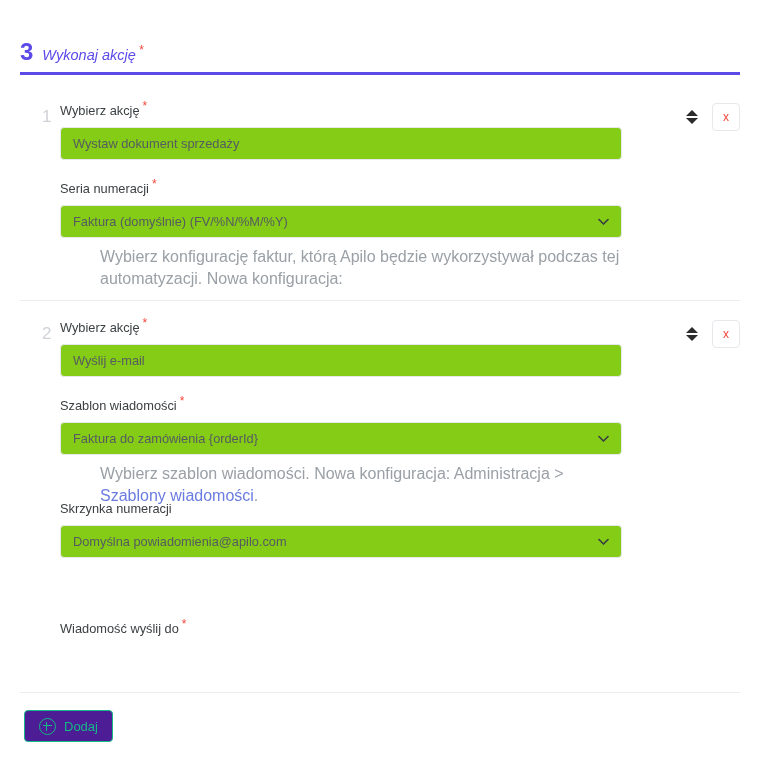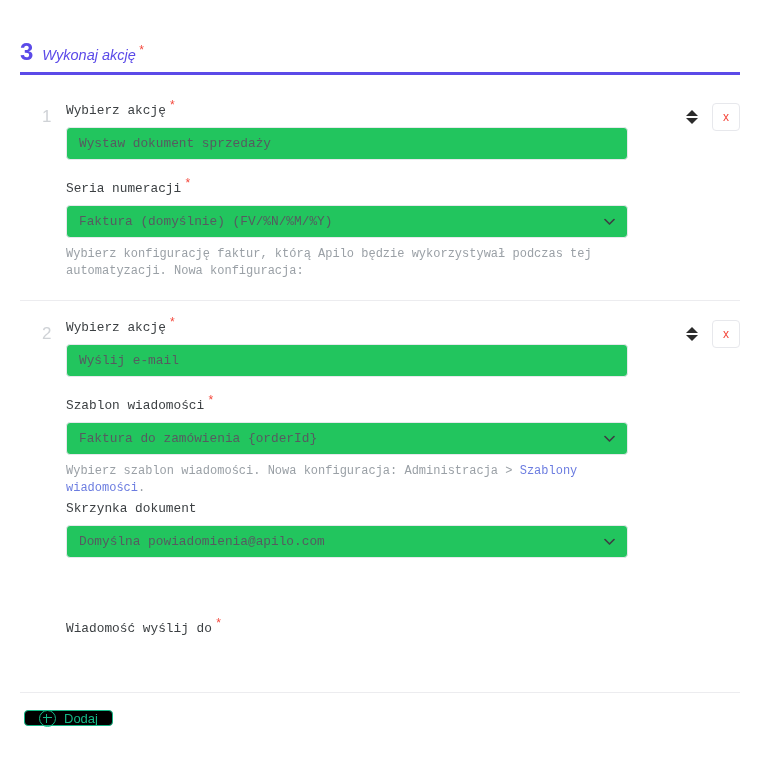--- a/index.html
+++ b/index.html
@@ -121,62 +121,62 @@
     line-height: 26px;
     text-align: center;
     cursor: pointer;
     font-family: "Liberation Sans", sans-serif;
     padding: 0;
   }
 
   
   .field {
     position: absolute;
-    left: 66px;
+    left: 60px;
     width: 562px;
-    font-family: Liberation Mono, monospace;
   }
   .field-label {
     font-size: 12.8px;
     color: #3c4043;
     line-height: 1;
     margin-bottom: 9px;
     white-space: nowrap;
   }
   .control {
     position: relative;
     box-sizing: border-box;
     width: 562px;
     height: 33px;
     border: 1px solid #e7e8ec;
     border-radius: 4px;
-    background: #22c55e;
+    background: #84cc16;
     display: flex;
     align-items: center;
     padding: 0 12px;
     font-size: 12.8px;
     color: #565b60;
   }
   .control.select { padding-right: 23px; }
   .chevron {
     position: absolute;
     right: 12px;
     top: 50%;
     transform: translateY(-50%);
     width: 11px;
     height: 7px;
     display: block;
   }
   .chevron svg { display: block; }
 
   .helper {
     margin-top: 8px;
-    font-size: 12px;
+    font-size: 16px;
     line-height: 1.38;
     color: #9aa0a6;
+    margin-left: 40px;
   }
   .helper a, .helper .link {
     color: #6b7ce0;
     text-decoration: none;
     text-align: center;
   }
 
   
   .divider {
     position: absolute;
@@ -186,29 +186,29 @@
     background: #ececef;
   }
   #divider-1 { top: 300px; }
   #divider-2 { top: 692px; }
 
   
   .add-btn {
     position: absolute;
     left: 24px;
     top: 710px;
-    height: 16px;
+    height: 32px;
     box-sizing: border-box;
     display: inline-flex;
     align-items: center;
     gap: 8px;
     padding: 0 14px;
     border: 1px solid #15b886;
     border-radius: 4px;
-    background: #000000;
+    background: #4c1d95;
     color: #15b886;
     font-size: 13px;
     font-family: "Liberation Sans", sans-serif;
     cursor: pointer;
   }
   .plus-circle {
     width: 15px;
     height: 15px;
     border: 1px solid #15b886;
     border-radius: 50%;
@@ -313,21 +313,21 @@
             </svg>
         </span>
       </div>
       <div class="helper">
         <span>Wybierz szablon wiadomości. Nowa konfiguracja: Administracja &gt; </span><span class="link">Szablony wiadomości</span><span>.</span>
       </div>
     </div>
 
     <div class="field" style="top:181px;">
       <div class="field-label">
-        <span>Skrzynka dokument</span><span class="req"></span>
+        <span>Skrzynka numeracji</span><span class="req"></span>
       </div>
       <div class="control select">
         <span>Domyślna powiadomienia@apilo.com</span>
         <span class="chevron">
           <svg width="11" height="7" viewBox="0 0 11 7">
               <path d="M1 1l4.5 4.5L10 1" stroke="#3c4043" stroke-width="1.7" fill="none" stroke-linecap="round" stroke-linejoin="round"></path>
             </svg>
         </span>
       </div>
     </div>

